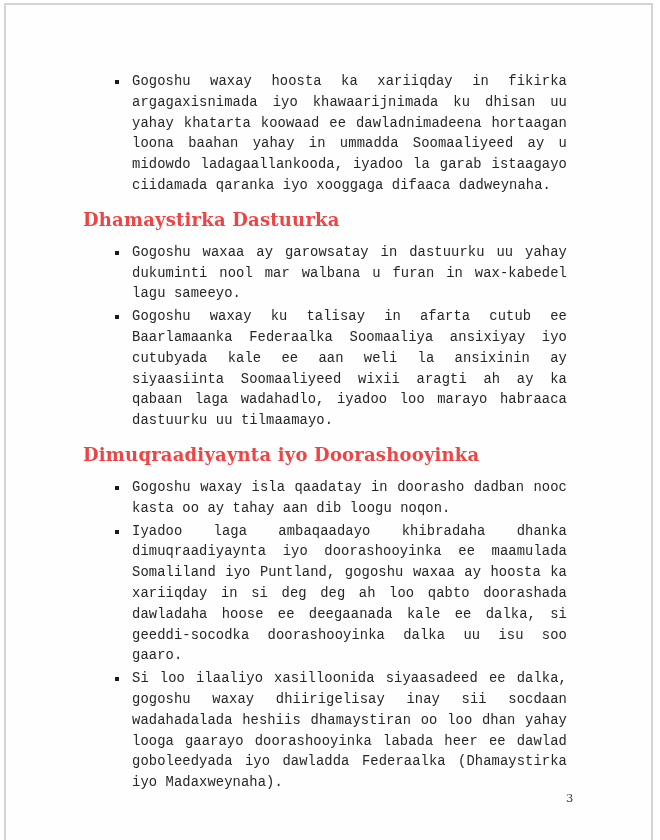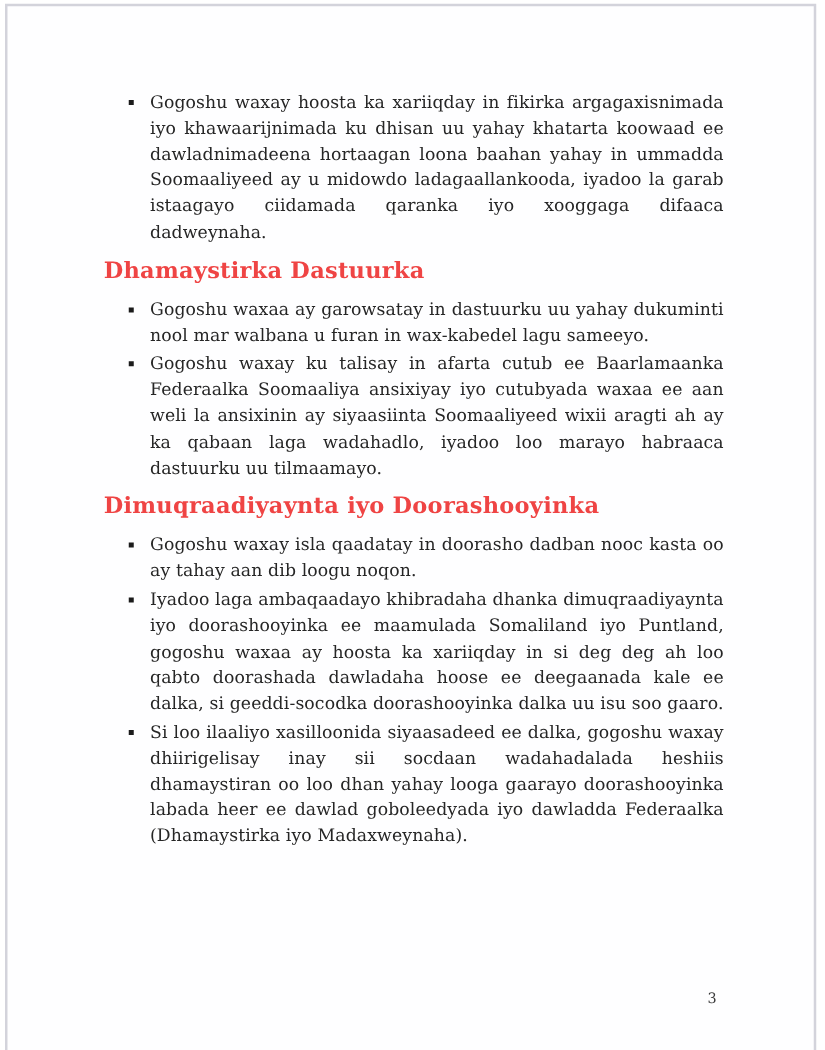--- a/index.html
+++ b/index.html
@@ -28,22 +28,23 @@
     background: #fefeff;
   }
   .content {
     position: absolute;
     left: 83px;
     top: 0;
     width: 496px;
   }
   .bullet-list {
     list-style: none;
-    margin: 0;
+    margin: 12px;
     padding: 0;
+    font-family: Liberation Mono, monospace;
   }
   .bullet-list.intro {
     margin-top: 72px;
   }
   .bullet-list li {
     position: relative;
     padding-left: 37px;
     margin: 0 0 2px 0;
     font-size: 13.8px;
     line-height: 20.8px;
@@ -96,21 +97,21 @@
 
     <h2 class="section-heading">Dhamaystirka Dastuurka</h2>
 
     <ul class="bullet-list">
       <li>
         <span class="bullet-square"></span>
         <span class="li-text">Gogoshu waxaa ay garowsatay in dastuurku uu yahay dukuminti nool mar walbana u furan in wax-kabedel lagu sameeyo.</span>
       </li>
       <li>
         <span class="bullet-square"></span>
-        <span class="li-text">Gogoshu waxay ku talisay in afarta cutub ee Baarlamaanka Federaalka Soomaaliya ansixiyay iyo cutubyada waxaa ee aan weli la ansixinin ay siyaasiinta Soomaaliyeed wixii aragti ah ay ka qabaan laga wadahadlo, iyadoo loo marayo habraaca dastuurku uu tilmaamayo.</span>
+        <span class="li-text">Gogoshu waxay ku talisay in afarta cutub ee Baarlamaanka Federaalka Soomaaliya ansixiyay iyo cutubyada kale ee aan weli la ansixinin ay siyaasiinta Soomaaliyeed wixii aragti ah ay ka qabaan laga wadahadlo, iyadoo loo marayo habraaca dastuurku uu tilmaamayo.</span>
       </li>
     </ul>
 
     <h2 class="section-heading">Dimuqraadiyaynta iyo Doorashooyinka</h2>
 
     <ul class="bullet-list">
       <li>
         <span class="bullet-square"></span>
         <span class="li-text">Gogoshu waxay isla qaadatay in doorasho dadban nooc kasta oo ay tahay aan dib loogu noqon.</span>
       </li>

